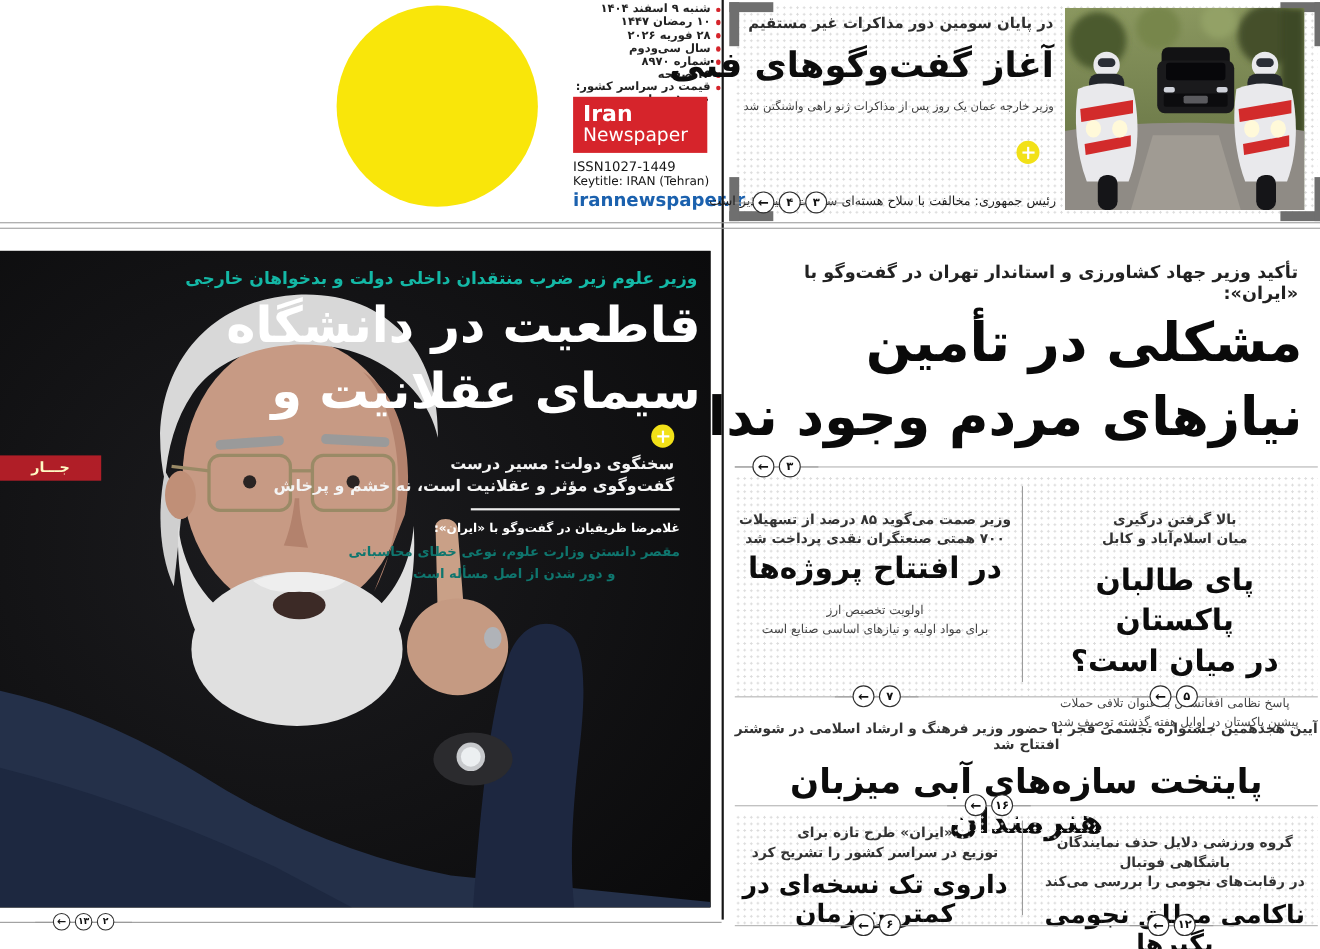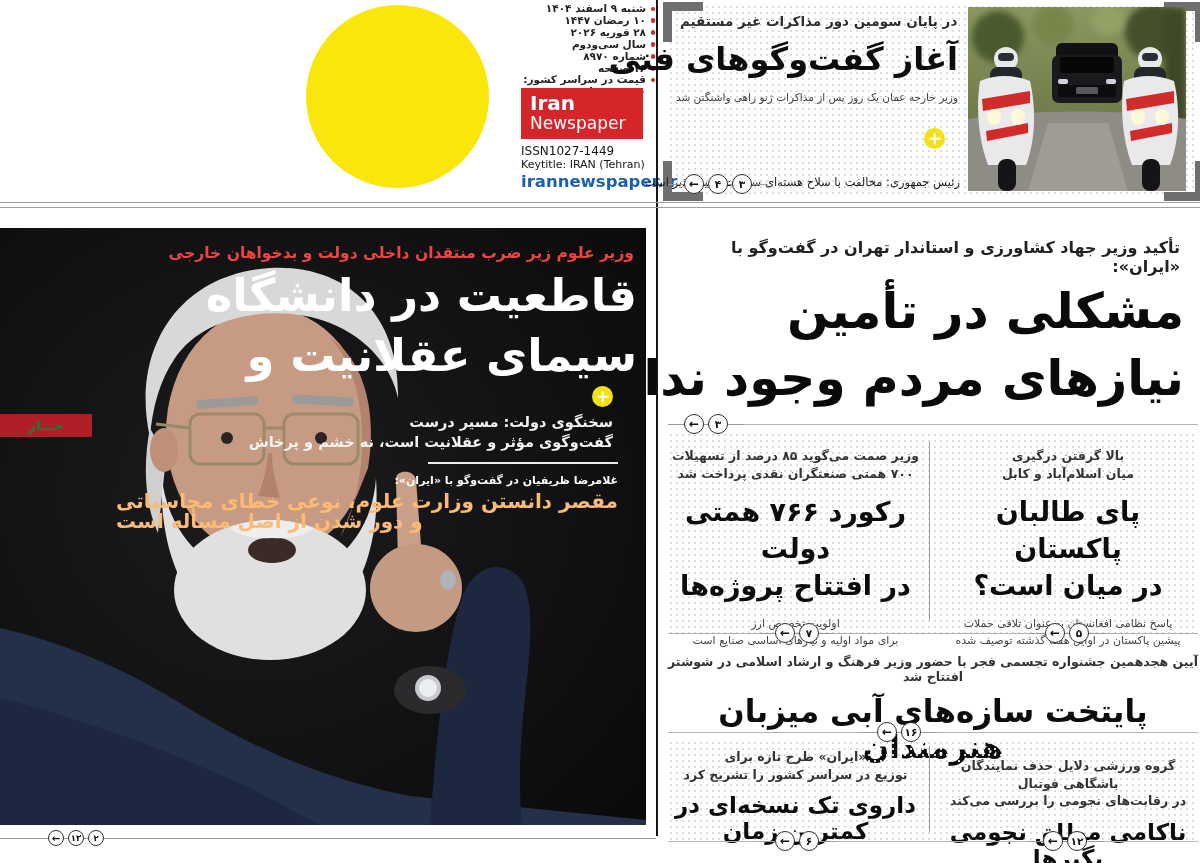--- a/index.html
+++ b/index.html
@@ -42,21 +42,21 @@
     border-top:1.5px solid #9f9f9f; border-bottom:1.5px solid #9f9f9f; }
 
   
   #top-right { left:668px; top:4px; width:530px; height:192px; }
   .brk { position:absolute; width:40px; height:40px; }
   .brk.tl { left:-5px; top:-2px;  border-left:9px solid #6f6f6f; border-top:9px solid #6f6f6f; }
   .brk.tr { right:-6px; top:-2px; border-right:9px solid #6f6f6f; border-top:9px solid #6f6f6f; }
   .brk.bl { left:-5px; bottom:-5px;  border-left:9px solid #6f6f6f; border-bottom:9px solid #6f6f6f; }
   .brk.br { right:-6px; bottom:-5px; border-right:9px solid #6f6f6f; border-bottom:9px solid #6f6f6f; }
   .tr-photo { position:absolute; left:300px; top:3px; width:218px; height:184px; overflow:hidden; }
-  .tr-text { position:absolute; left:12px; top:8px; width:278px; direction:rtl; text-align:left; }
+  .tr-text { position:absolute; left:12px; top:8px; width:278px; direction:rtl; text-align:center; }
   .tr-kicker { font-size:13.5px; font-weight:bold; color:#2e2e2e; line-height:19px; }
   .tr-headline { font-size:32px; font-weight:900; color:#0d0d0d; margin-top:9px;
     letter-spacing:-1px; white-space:nowrap; }
   .tr-sub { font-size:10.5px; color:#3d3d3d; margin-top:13px; white-space:nowrap; }
   .tr-note { position:absolute; left:12px; top:171px; width:280px; font-size:11.5px;
     font-weight:normal; color:#1c1c1c; direction:rtl; text-align:left; white-space:nowrap; }
 
   
   .plus { width:21px; height:21px; border-radius:50%; background:#f2e118; position:absolute; }
   .plus::before,.plus::after { content:""; position:absolute; background:#fff;
@@ -80,51 +80,51 @@
   .vsep { position:absolute; width:1px; background:#9c9c9c; }
 
   
   #storyA { left:668px; top:230px; width:530px; height:194px; direction:rtl; text-align:right; }
   .a-kicker { font-size:16px; font-weight:bold; color:#222; margin:8px 18px 0 0; }
   .a-headline { font-size:49px; font-weight:900; color:#0a0a0a; line-height:63px;
     margin:4px 14px 0 0; letter-spacing:-1.5px; white-space:nowrap; }
 
   #sectionB { left:668px; top:432px; width:530px; height:201px; }
   .subcol { position:absolute; top:0; direction:rtl; text-align:center; }
-  .s-kicker { font-size:12.5px; font-weight:bold; color:#333; line-height:17.5px; margin-top:15px; }
+  .s-kicker { font-size:12.5px; font-weight:bold; color:#333; line-height:17.5px; margin-top:31px; }
   .s-headline { font-size:27px; font-weight:900; color:#0c0c0c; line-height:37px;
     margin-top:11px; letter-spacing:-1px; }
   .s-sub { font-size:11px; color:#444; line-height:16.5px; margin-top:12px; }
 
   #sectionC { left:668px; top:641px; width:530px; height:91px; direction:rtl; text-align:center; }
   .c-kicker { font-size:12.5px; font-weight:bold; color:#333; margin-top:13px; }
   .c-headline { font-size:31px; font-weight:900; color:#0c0c0c; margin-top:9px; letter-spacing:-1px; }
 
   #sectionD { left:668px; top:740px; width:530px; height:101px; }
   .d-headline { font-size:23px; font-weight:900; color:#0c0c0c; margin-top:9px; letter-spacing:-0.5px; }
 
   
   #left-panel { left:0; top:228px; width:646px; height:597px; background:#0b0b0c; overflow:hidden; }
   #left-panel svg { position:absolute; left:0; top:0; }
-  .lp-kicker { position:absolute; right:12px; top:16px; color:#ef4444; font-weight:bold;
+  .lp-kicker { position:absolute; right:12px; top:16px; color:#14b8a6; font-weight:bold;
     font-size:15.5px; direction:rtl; text-align:center; z-index:3; white-space:nowrap; }
   .lp-headline { position:absolute; right:9px; top:38px; color:#fff; font-weight:900;
     font-size:45px; line-height:60px; direction:rtl; text-align:right; z-index:3;
     letter-spacing:-1px; white-space:nowrap; }
   .lp-plus { right:33px; top:158px; z-index:3; }
   .lp-sub { position:absolute; right:33px; top:185px; color:#f4f4f4; font-size:14.5px;
     font-weight:bold; line-height:19.5px; direction:rtl; text-align:right; z-index:3; white-space:nowrap;margin-left:24px; }
   .lp-divline { position:absolute; right:28px; top:234px; width:190px; height:2px;
     background:#ededed; z-index:3; }
   .lp-byline { position:absolute; right:28px; top:246px; color:#fff; font-size:11px;
     font-weight:bold; direction:rtl; text-align:right; z-index:3; }
-  .lp-quote { position:absolute; right:28px; top:263px; color:#fdba74; font-size:20px;
-    font-weight:bold; line-height:20px; direction:rtl; text-align:left; z-index:3; white-space:nowrap; }
+  .lp-quote { position:absolute; right:28px; top:263px; color:#0f766e; font-size:12px;
+    font-weight:bold; line-height:20px; direction:rtl; text-align:center; z-index:3; white-space:nowrap; }
   .watermark { position:absolute; left:0; top:186px; width:92px; height:23px;
-    background:rgba(198,32,42,.88); color:#15803d; font-size:13px; font-weight:bold;
+    background:rgba(198,32,42,.88); color:#fef9c3; font-size:13px; font-weight:bold;
     text-align:center; line-height:23px; direction:rtl; z-index:4; letter-spacing:2px; }
 </style>
 </head>
 <body>
 
 <div class="abs" id="logo-area">
   <div class="logo-circle"></div>
 </div>
 
 <div class="abs" id="masthead-col">
@@ -235,21 +235,20 @@
   <span class="pline"></span>
   <span class="pc arrow">←</span>
   <span class="pc">۳</span>
 </div>
 
 <div class="abs dots" id="sectionB">
   <div class="vsep" style="left:261px; top:10px; height:178px;"></div>
   <div class="subcol" style="left:0; width:255px;">
     <div class="s-kicker">وزیر صمت می‌گوید ۸۵ درصد از تسهیلات</div>
     <div class="s-kicker" style="margin-top:0;">۷۰۰ همتی صنعتگران نقدی پرداخت شد</div>
-    <div class="s-headline">رکورد ۷۶۶ همتی دولت</div>
     <div class="s-headline" style="margin-top:0;">در افتتاح پروژه‌ها</div>
     <div class="s-sub">اولویت تخصیص ارز</div>
     <div class="s-sub" style="margin-top:0;">برای مواد اولیه و نیازهای اساسی صنایع است</div>
   </div>
   <div class="subcol" style="left:270px; width:260px;">
     <div class="s-kicker">بالا گرفتن درگیری</div>
     <div class="s-kicker" style="margin-top:0;">میان اسلام‌آباد و کابل</div>
     <div class="s-headline">پای طالبان پاکستان</div>
     <div class="s-headline" style="margin-top:0;">در میان است؟</div>
     <div class="s-sub">پاسخ نظامی افغانستان به عنوان تلافی حملات</div>

